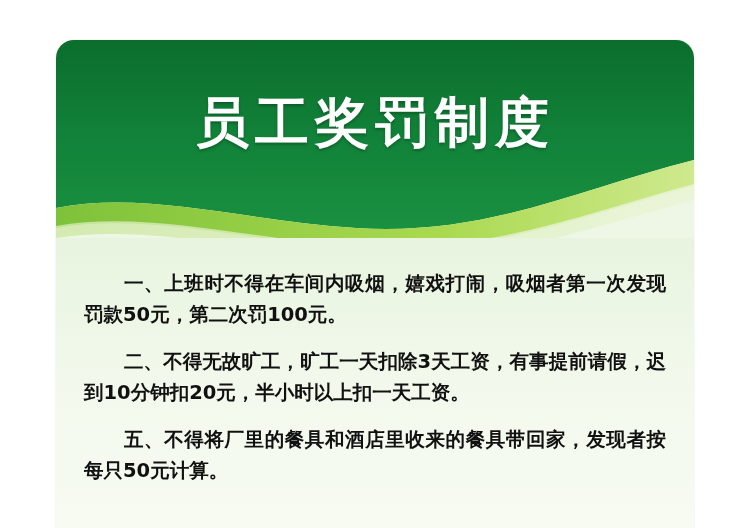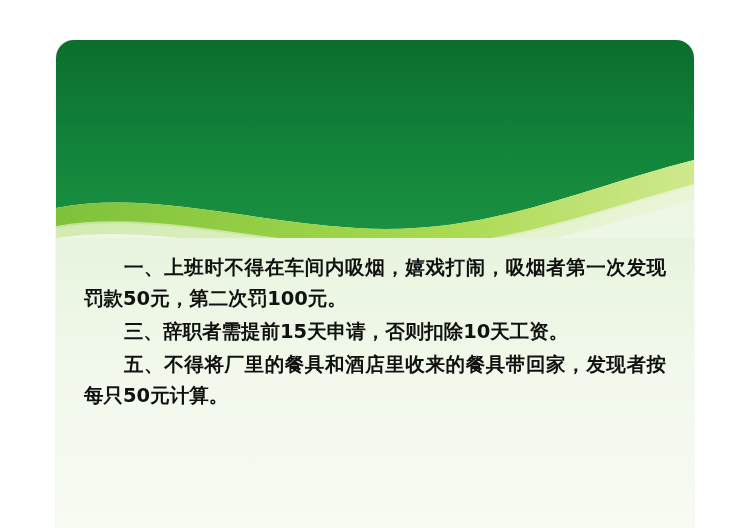--- a/index.html
+++ b/index.html
@@ -62,21 +62,21 @@
     box-sizing: border-box;
     color: #111111;
     font-family: "DejaVu Sans", "Liberation Sans", sans-serif;
     font-size: 19.5px;
     font-weight: bold;
     line-height: 31px;
     text-align: justify;
   }
   .rule {
     text-indent: 40px;
-    margin: 0 0 2px 0;
+    margin: 16px 0 2px 0;
   }
 </style>
 </head>
 <body>
 
 <div id="poster">
 
   <div id="header-band">
     <svg viewBox="0 0 638 198" xmlns="http://www.w3.org/2000/svg">
       <defs>
@@ -97,21 +97,22 @@
         <linearGradient id="gBase" x1="0" y1="0" x2="0" y2="1">
           <stop offset="0%" stop-color="#e9f5de"></stop>
           <stop offset="100%" stop-color="#eef7e6"></stop>
         </linearGradient>
       </defs>
       <rect x="0" y="0" width="638" height="198" fill="url(#gBase)"></rect>
       <path d="M0,0 L638,0 L638,120 C520,150 430,196 300,188 C190,181 90,150 0,168 Z" fill="url(#gDark)"></path>
       <path d="M0,168 C90,150 190,181 300,188 C430,196 520,150 638,120 L638,146 C520,178 430,216 300,208 C190,201 90,172 0,188 Z" fill="url(#gLime)"></path>
       <path d="M0,186 C90,170 190,199 300,206 C430,214 520,176 638,144 L638,160 C520,192 430,226 300,218 C190,211 90,184 0,198 Z" fill="url(#gPale)" opacity="0.85"></path>
     </svg>
+    <div id="poster-title">员工奖罚制度</div>
   </div>
 
   <div id="rules">
     <p class="rule">一、上班时不得在车间内吸烟，嬉戏打闹，吸烟者第一次发现罚款50元，第二次罚100元。</p>
-    <p class="rule">三、辞职者需提前15天申请，否则扣除10天工资。</p>
+    <p class="rule">二、不得无故旷工，旷工一天扣除3天工资，有事提前请假，迟到10分钟扣20元，半小时以上扣一天工资。</p>
     <p class="rule">五、不得将厂里的餐具和酒店里收来的餐具带回家，发现者按每只50元计算。</p>
   </div>
 
 </div>
 
 </body></html>

